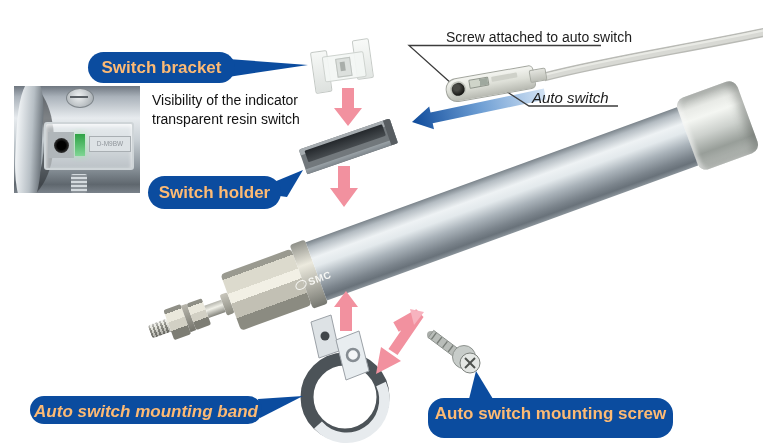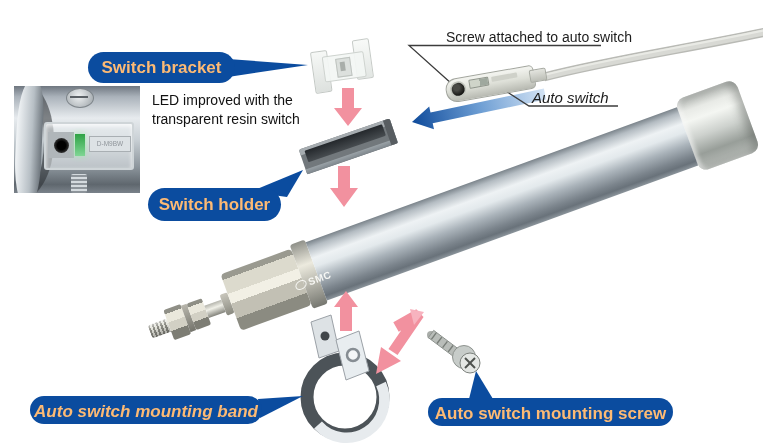--- a/index.html
+++ b/index.html
@@ -87,23 +87,23 @@
   .ph-topscrew{position:absolute;left:52px;top:2px;width:26px;height:18px;border-radius:50%;
     border:1px solid #7e858a;background:radial-gradient(circle at 45% 40%,#eef1f2,#9aa1a6);}
   .ph-slot{position:absolute;left:3px;top:7px;width:18px;height:2px;background:#5a6065;}
   .ph-botscrew{position:absolute;left:57px;top:88px;width:16px;height:19px;border-radius:2px;
     background:repeating-linear-gradient(0deg,#8d949a 0 2px,#d4dade 2px 4px);}
 
   
   .pill{position:absolute;background:#0b4c9f;color:#fdba74;font-weight:bold;font-size:17px;
     text-align:center;white-space:nowrap;}
   .pill-bracket{left:88px;top:52px;width:147px;height:31px;line-height:31px;border-radius:16px;}
-  .pill-holder{left:148px;top:188px;width:133px;height:33px;line-height:33px;border-radius:17px;}
+  .pill-holder{left:148px;top:176px;width:133px;height:33px;line-height:33px;border-radius:17px;}
   .pill-band{left:30px;top:396px;width:232px;height:28px;line-height:32px;border-radius:16px;font-style:italic;}
-  .pill-screw{left:428px;top:398px;width:245px;height:28px;line-height:31px;border-radius:16px;}
+  .pill-screw{left:428px;top:398px;width:245px;height:40px;line-height:31px;border-radius:16px;}
 
   
   .anno{position:absolute;color:#1c1c1c;}
   .anno-screw{left:409px;top:29px;font-size:14px;margin-left:37px;}
   .anno-switch{left:532px;top:89px;font-size:15px;font-style:italic;}
   .note{position:absolute;left:152px;top:91px;color:#111;font-size:14px;line-height:19px;}
 
   svg{position:absolute;left:0;top:0;}
 </style>
 </head>
@@ -226,21 +226,21 @@
     <div class="ph-topscrew">
       <div class="ph-slot"></div>
     </div>
     <div class="ph-botscrew"></div>
   </div>
 
   <div class="anno anno-screw">Screw attached to auto switch</div>
   <div class="anno anno-switch">Auto switch</div>
 
   <div class="note">
-    <div>LED improved with the</div>
+    <div>Visibility of the indicator</div>
     <div>transparent resin switch</div>
   </div>
 
   <div class="pill pill-bracket">Switch bracket</div>
   <div class="pill pill-holder">Switch holder</div>
   <div class="pill pill-band">Auto switch mounting band</div>
   <div class="pill pill-screw">Auto switch mounting screw</div>
 
 </div>
 

